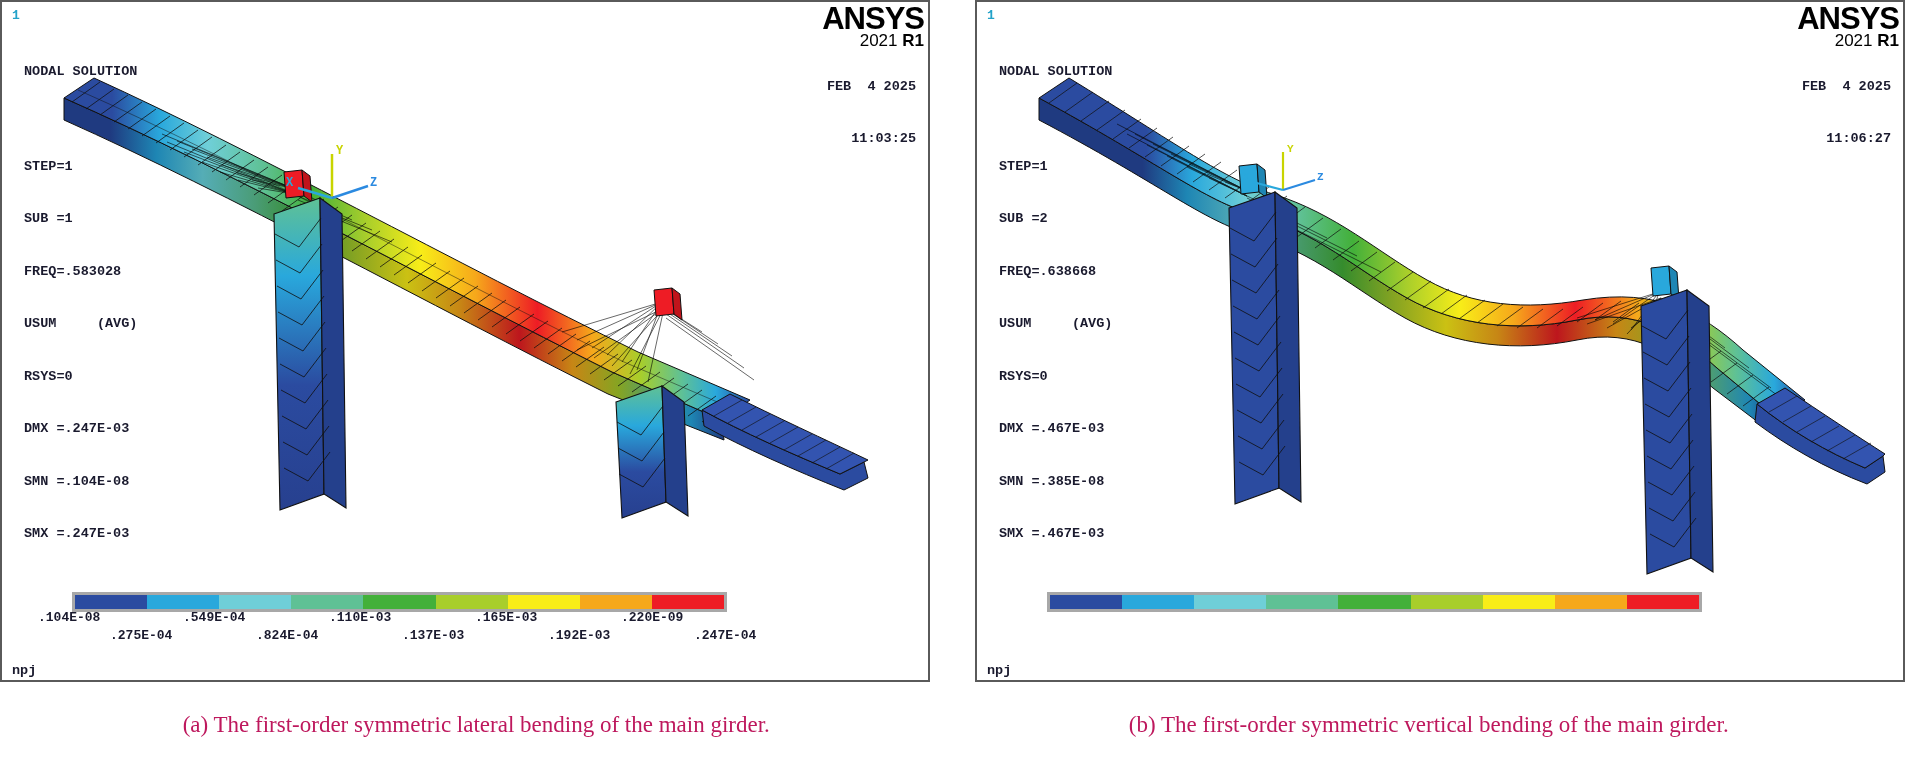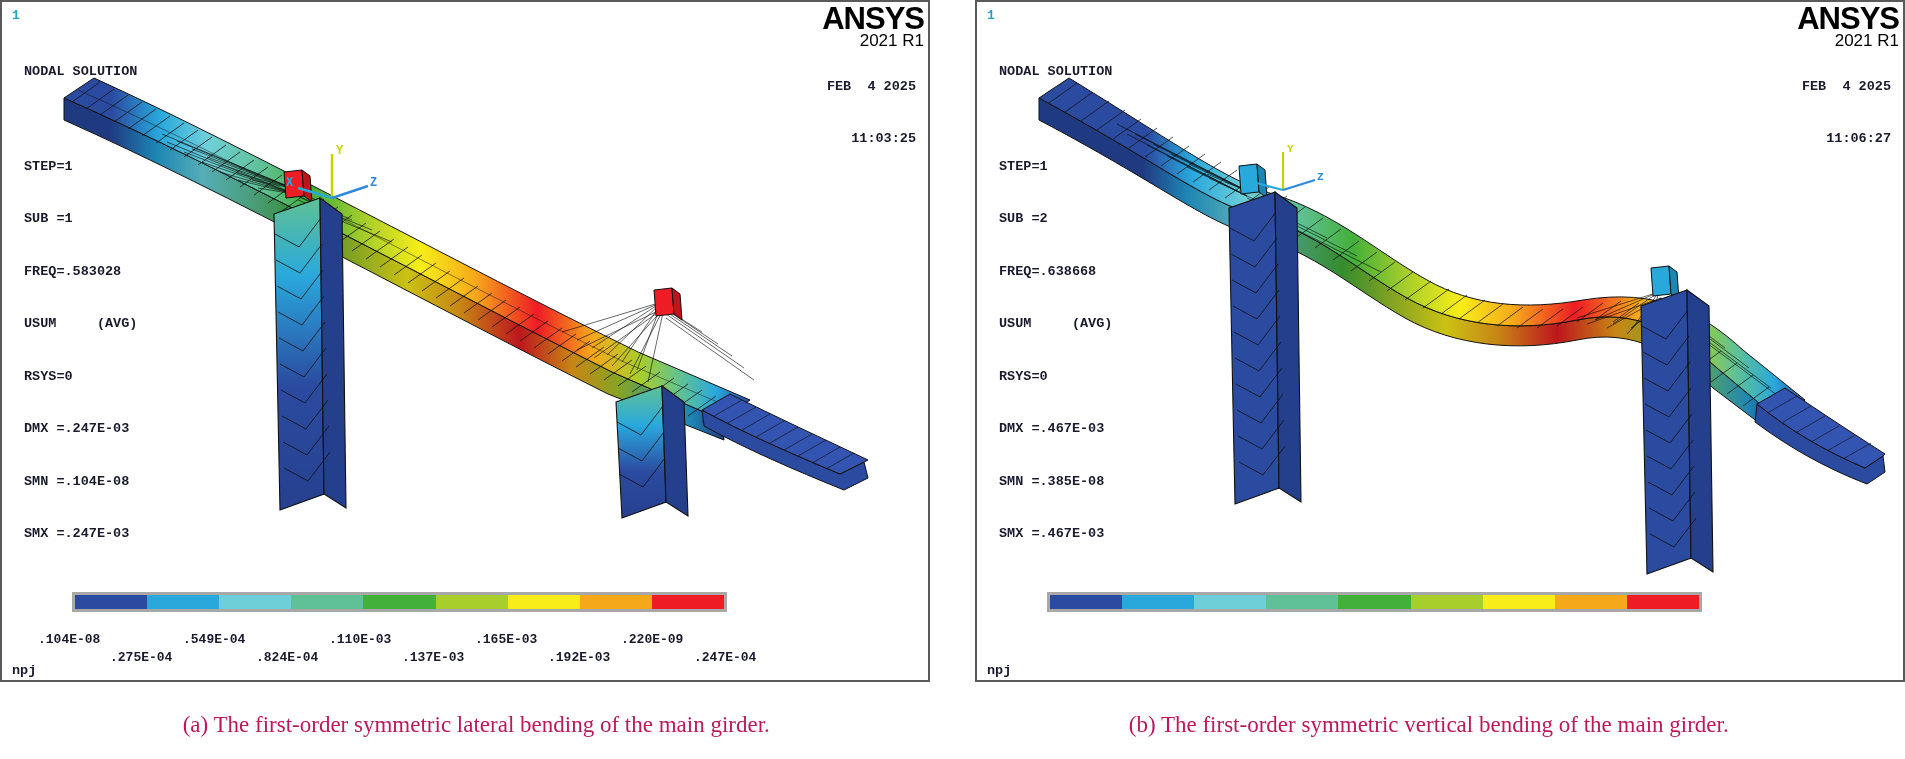--- a/index.html
+++ b/index.html
@@ -87,21 +87,21 @@
     margin-left: 40px;
   }
   .brand-ver {
     display: block;
     font-family: "Liberation Sans", sans-serif;
     font-size: 17px;
     color: #000000;
     line-height: 18px;
     margin-top: -2px;
   }
-  .brand-ver b { font-weight: normal; margin-top: 48px; }
+  .brand-ver b { font-weight: bold; margin-top: 48px; }
   .stamp {
     position: absolute;
     right: 12px;
     top: 58px;
     font-family: "Liberation Mono", monospace;
     font-size: 13.5px;
     font-weight: bold;
     color: #1a1a2e;
     line-height: 17.5px;
     text-align: right;
@@ -137,21 +137,21 @@
     display: flex;
     background: #a8a8a8;
   }
   .colorbar .seg {
     flex: 1 1 0;
     height: 100%;
   }
   .cb-labels {
     position: absolute;
     left: 0;
-    top: 38px;
+    top: 16px;
     width: 926px;
     height: 44px;
     font-family: "Liberation Mono", monospace;
     font-size: 13px;
     font-weight: bold;
     color: #1a1a2e;
   }
   .cb-labels span {
     position: absolute;
     white-space: nowrap;

